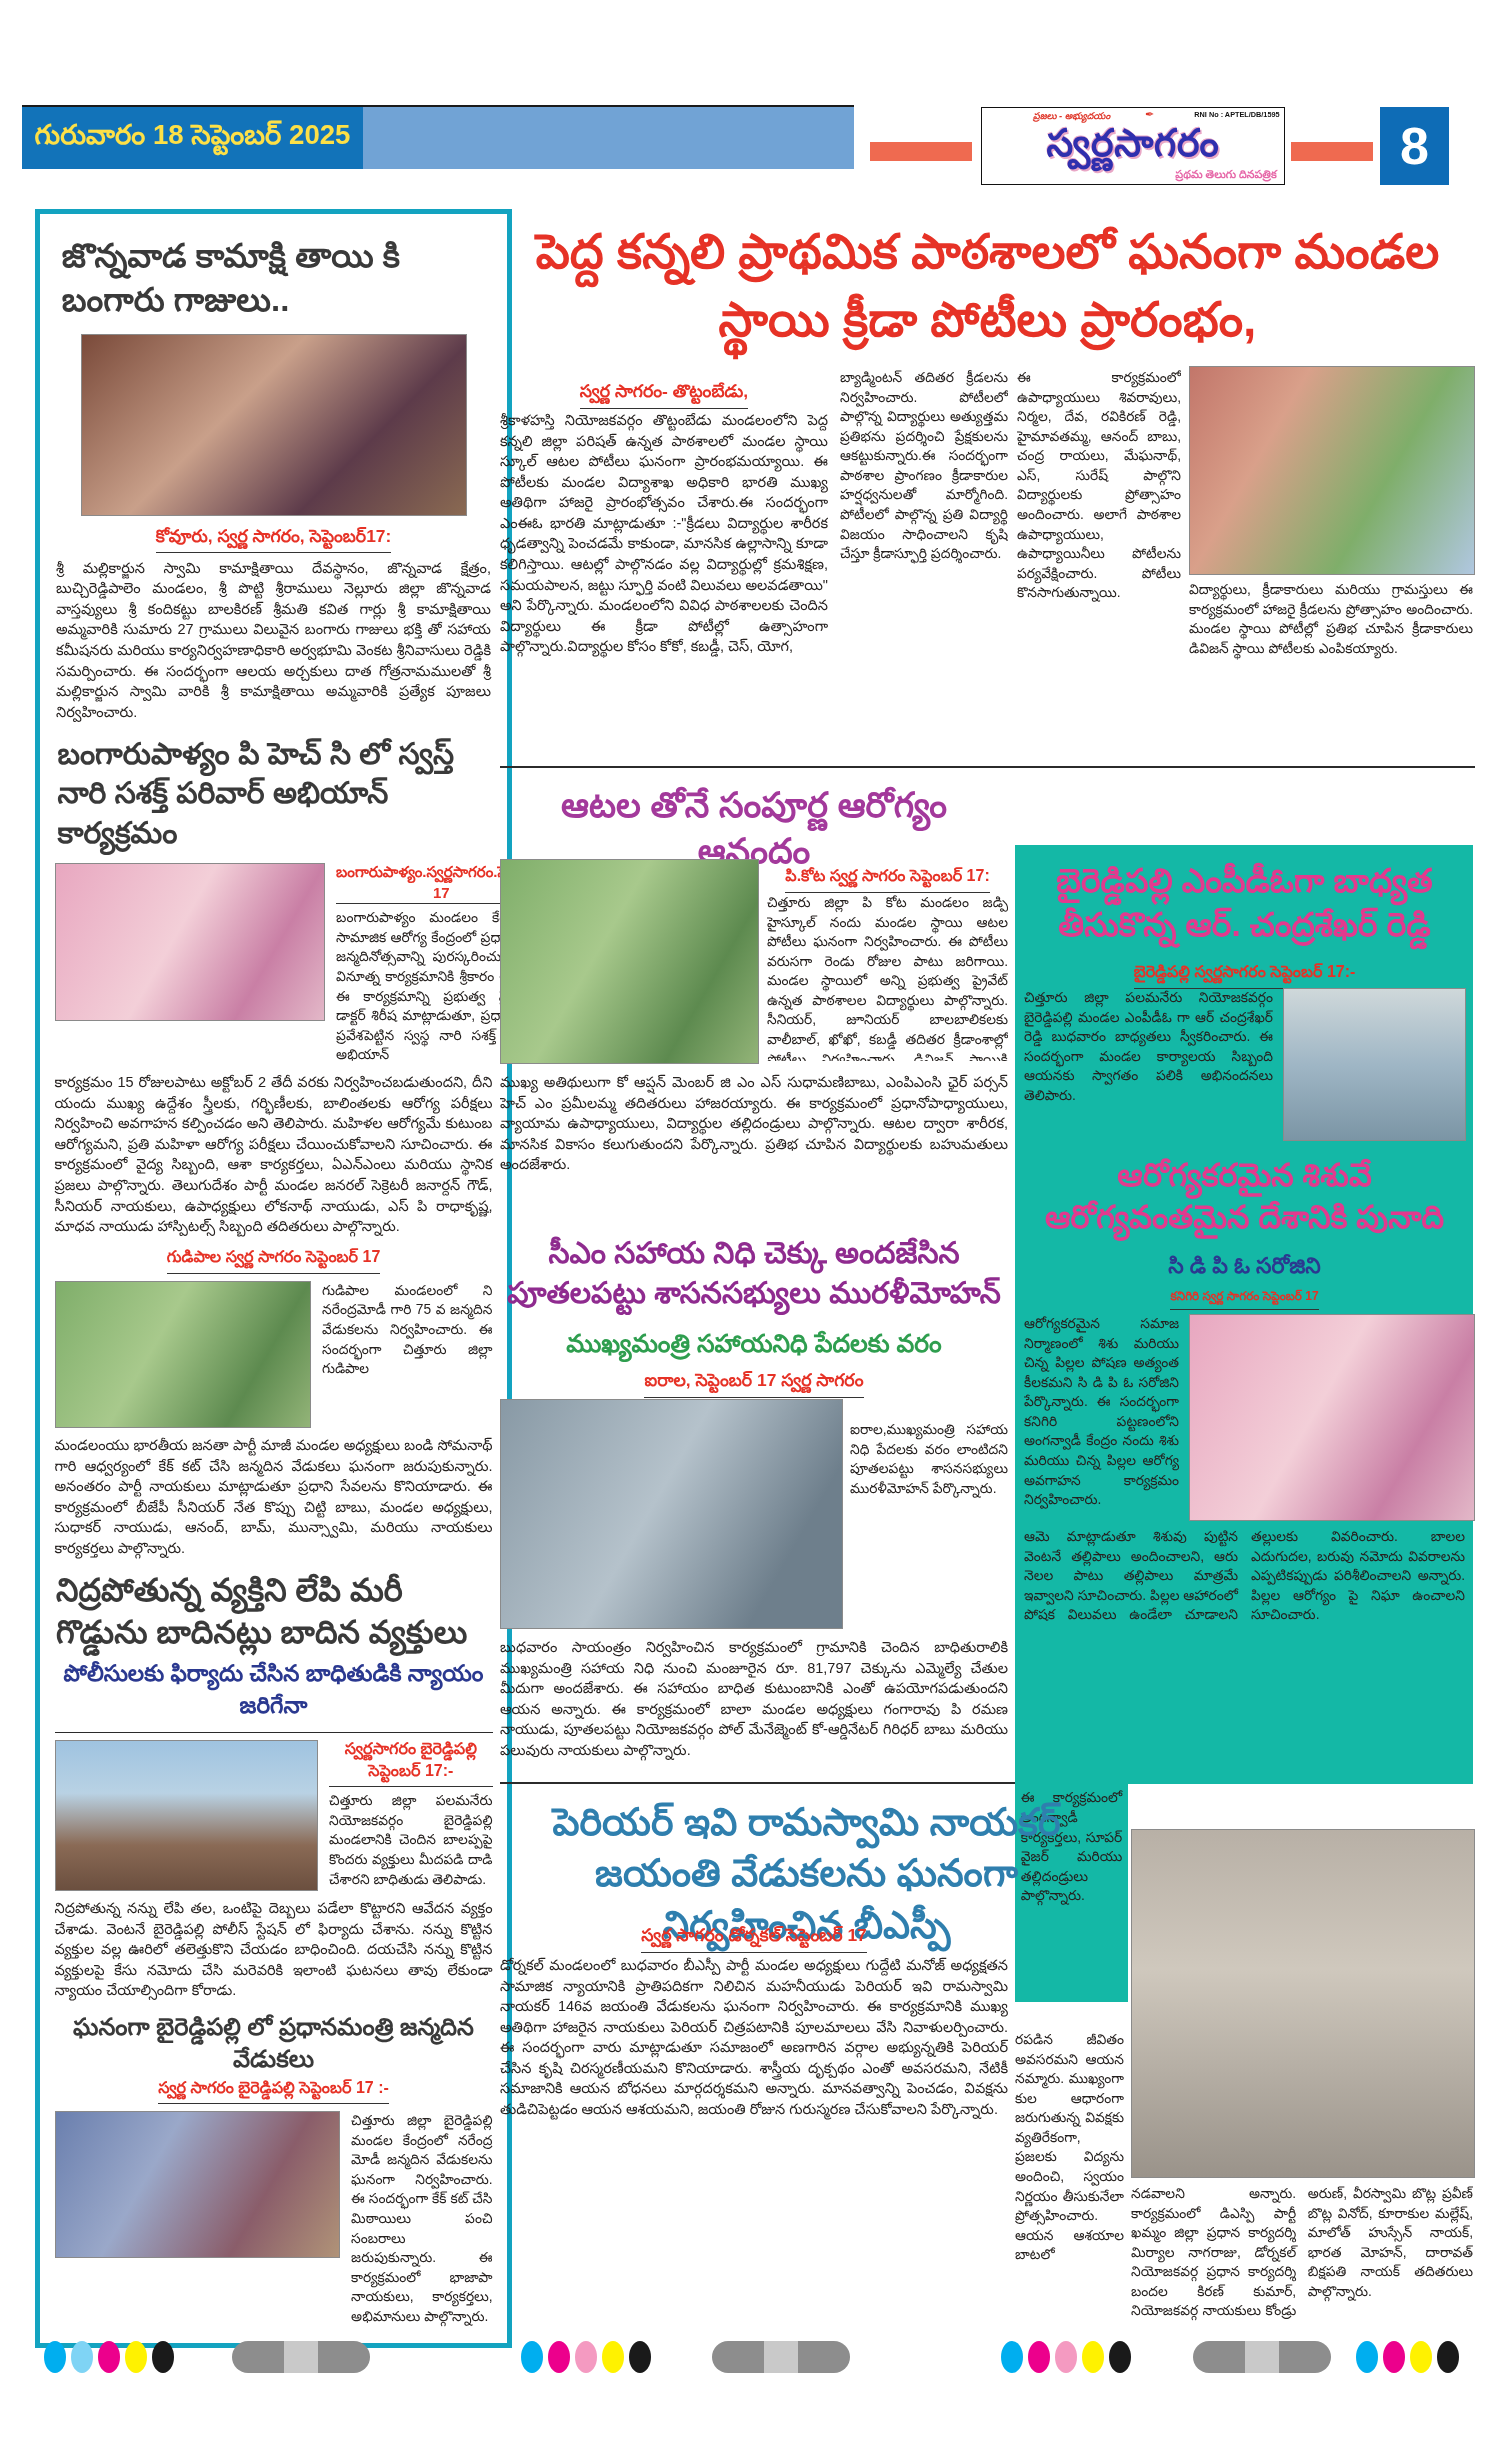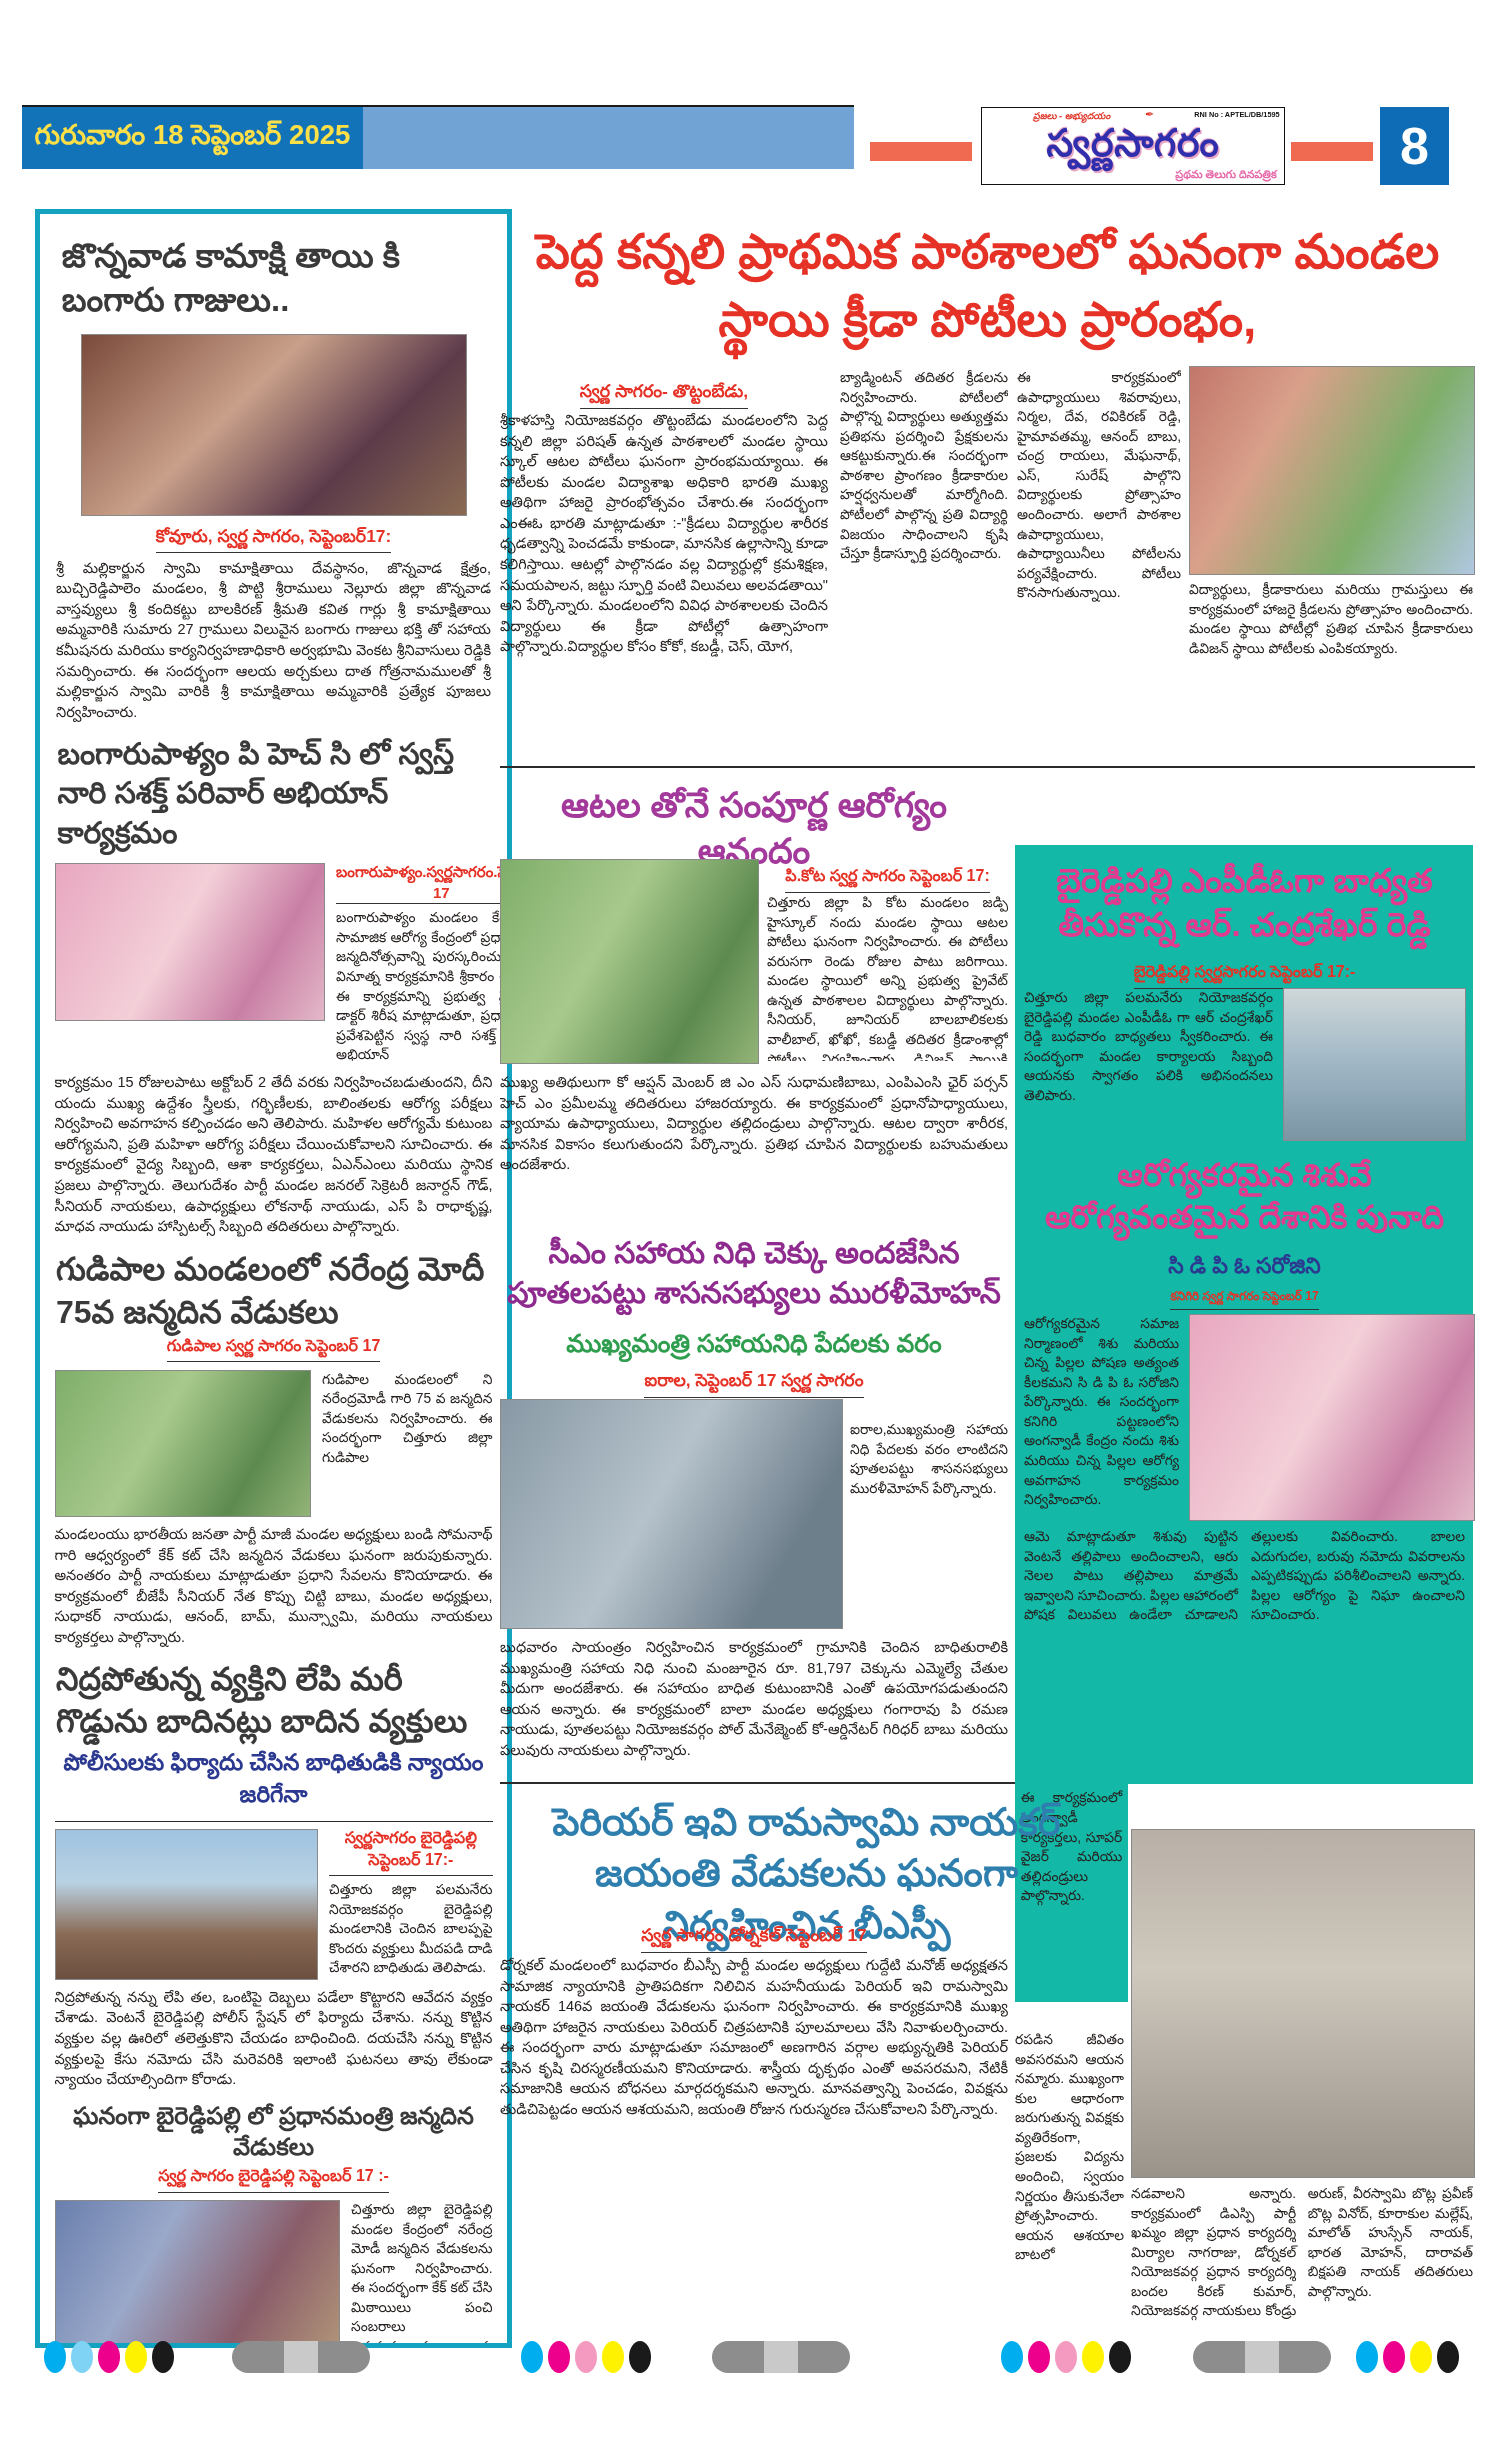--- a/index.html
+++ b/index.html
@@ -84,21 +84,20 @@
     <div class="photo ph-pink" style="flex:0 0 268px;height:156px;"></div>
     <div style="flex:1;">
       <div class="dateline" style="font-size:15px;margin-top:0;">
         <span class="u">బంగారుపాళ్యం.స్వర్ణసాగరం.సెప్టెంబర్ 17</span>
       </div>
       <div class="body-text small">బంగారుపాళ్యం మండలం కేంద్రంలోని సామాజిక ఆరోగ్య కేంద్రంలో ప్రధానమంత్రి జన్మదినోత్సవాన్ని పురస్కరించుకొని ఒక వినూత్న కార్యక్రమానికి శ్రీకారం చుట్టారు. ఈ కార్యక్రమాన్ని ప్రభుత్వ వైద్యశాల డాక్టర్ శిరీష మాట్లాడుతూ, ప్రధానమంత్రి ప్రవేశపెట్టిన స్వస్థ నారి సశక్త్ పరివార్ అభియాన్</div>
     </div>
   </div>
   <div class="body-text" style="margin-bottom:11.6px;">కార్యక్రమం 15 రోజులపాటు అక్టోబర్ 2 తేదీ వరకు నిర్వహించబడుతుందని, దీని యందు ముఖ్య ఉద్దేశం స్త్రీలకు, గర్భిణీలకు, బాలింతలకు ఆరోగ్య పరీక్షలు నిర్వహించి అవగాహన కల్పించడం అని తెలిపారు. మహిళల ఆరోగ్యమే కుటుంబ ఆరోగ్యమని, ప్రతి మహిళా ఆరోగ్య పరీక్షలు చేయించుకోవాలని సూచించారు. ఈ కార్యక్రమంలో వైద్య సిబ్బంది, ఆశా కార్యకర్తలు, ఏఎన్ఎంలు మరియు స్థానిక ప్రజలు పాల్గొన్నారు. తెలుగుదేశం పార్టీ మండల జనరల్ సెక్రెటరీ జనార్దన్ గౌడ్, సీనియర్ నాయకులు, ఉపాధ్యక్షులు లోకనాథ్ నాయుడు, ఎస్ పి రాధాకృష్ణ, మాధవ నాయుడు హాస్పిటల్స్ సిబ్బంది తదితరులు పాల్గొన్నారు.</div>
 
-  <div class="headline" style="font-size:32px;margin:4.4px 1.5px 4.4px;">గుడిపాల మండలంలో నరేంద్ర మోదీ 75వ జన్మదిన వేడుకలు</div>
   <div class="dateline" style="font-size:16px;">
     <span class="u">గుడిపాల స్వర్ణ సాగరం సెప్టెంబర్ 17</span>
   </div>
   <div class="row">
     <div class="photo ph-green" style="flex:0 0 254px;height:145px;"></div>
     <div class="body-text small" style="flex:1;">గుడిపాల మండలంలో ని నరేంద్రమోడీ గారి 75 వ జన్మదిన వేడుకలను నిర్వహించారు. ఈ సందర్భంగా చిత్తూరు జిల్లా గుడిపాల</div>
   </div>
   <div class="body-text" style="margin-bottom:10px;">మండలంయు భారతీయ జనతా పార్టీ మాజీ మండల అధ్యక్షులు బండి సోమనాథ్ గారి ఆధ్వర్యంలో కేక్ కట్ చేసి జన్మదిన వేడుకలు ఘనంగా జరుపుకున్నారు. అనంతరం పార్టీ నాయకులు మాట్లాడుతూ ప్రధాని సేవలను కొనియాడారు. ఈ కార్యక్రమంలో బీజేపీ సీనియర్ నేత కొప్పు చిట్టి బాబు, మండల అధ్యక్షులు, సుధాకర్ నాయుడు, ఆనంద్, బామ్, మున్స్వామి, మరియు నాయకులు కార్యకర్తలు పాల్గొన్నారు.</div>
 
   <div class="headline" style="font-size:32px;margin:2.9px 1.5px 7.3px;">నిద్రపోతున్న వ్యక్తిని లేపి మరీ గొడ్డును బాదినట్లు బాదిన వ్యక్తులు</div>

